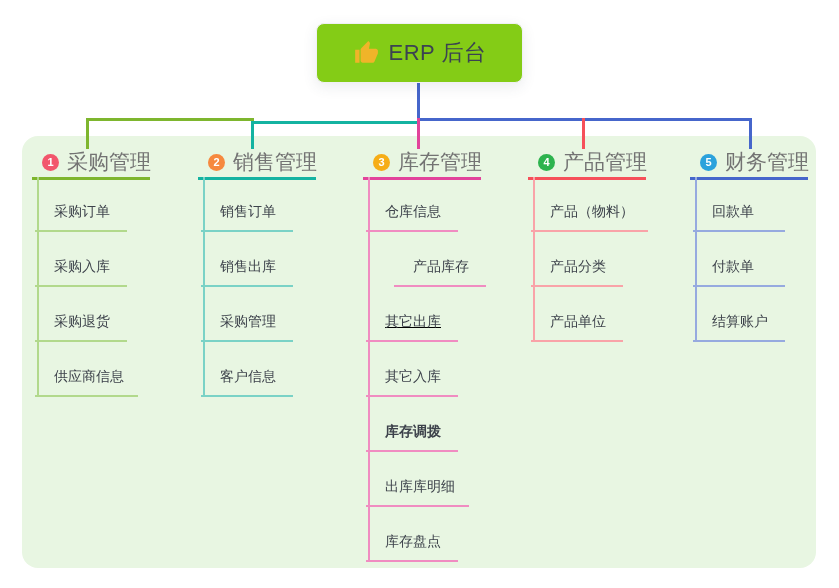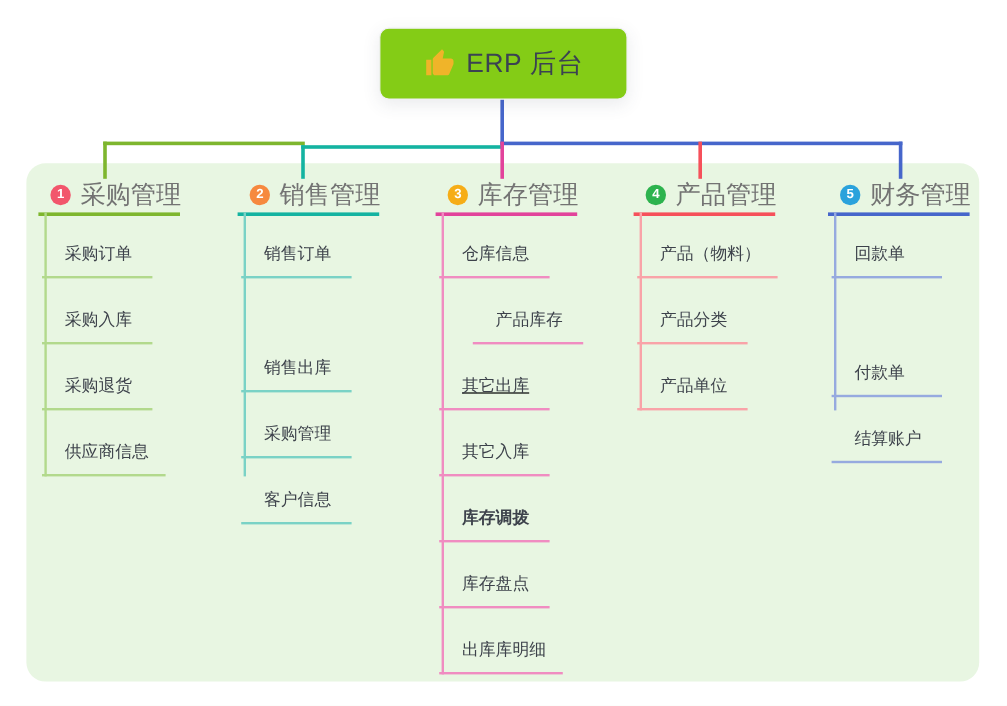--- a/index.html
+++ b/index.html
@@ -88,21 +88,21 @@
   <div class="branch b2">
     <div class="branch-header" style="border-bottom-color: rgb(20, 179, 161);">
       <span class="badge" style="background-color: rgb(246, 137, 63);">2</span>
       <span class="branch-label">销售管理</span>
     </div>
     <div class="kid-rail" style="height: 220px; background-color: rgb(122, 210, 198);"></div>
     <div class="kids">
       <div class="kid" style="border-bottom-color: rgb(122, 210, 198);">
           <span>销售订单</span>
         </div>
-      <div class="kid" style="border-bottom-color: rgb(122, 210, 198); margin-top: 40px;">
+      <div class="kid" style="border-bottom-color: rgb(122, 210, 198);">
           <span>销售出库</span>
         </div>
       <div class="kid" style="border-bottom-color: rgb(122, 210, 198);">
           <span>采购管理</span>
         </div>
       <div class="kid" style="border-bottom-color: rgb(122, 210, 198);">
           <span>客户信息</span>
         </div>
     </div>
   </div>
@@ -123,24 +123,24 @@
       <div class="kid" style="border-bottom-color: rgb(240, 140, 193); text-decoration: underline;">
           <span>其它出库</span>
         </div>
       <div class="kid" style="border-bottom-color: rgb(240, 140, 193);">
           <span>其它入库</span>
         </div>
       <div class="kid" style="border-bottom-color: rgb(240, 140, 193); font-weight: bold;">
           <span>库存调拨</span>
         </div>
       <div class="kid" style="border-bottom-color: rgb(240, 140, 193);">
-          <span>库存盘点</span>
+          <span>出库库明细</span>
         </div>
       <div class="kid" style="border-bottom-color: rgb(240, 140, 193);">
-          <span>出库库明细</span>
+          <span>库存盘点</span>
         </div>
     </div>
   </div>
 
   <div class="branch b4">
     <div class="branch-header" style="border-bottom-color: rgb(246, 80, 90);">
       <span class="badge" style="background-color: rgb(45, 179, 78);">4</span>
       <span class="branch-label">产品管理</span>
     </div>
     <div class="kid-rail" style="height: 165px; background-color: rgb(249, 163, 168);"></div>
@@ -160,21 +160,21 @@
   <div class="branch b5">
     <div class="branch-header" style="border-bottom-color: rgb(70, 102, 203);">
       <span class="badge" style="background-color: rgb(43, 162, 220);">5</span>
       <span class="branch-label">财务管理</span>
     </div>
     <div class="kid-rail" style="height: 165px; background-color: rgb(150, 170, 223);"></div>
     <div class="kids">
       <div class="kid" style="border-bottom-color: rgb(150, 170, 223);">
           <span>回款单</span>
         </div>
-      <div class="kid" style="border-bottom-color: rgb(150, 170, 223); margin-top: 44px;">
+      <div class="kid" style="border-bottom-color: rgb(150, 170, 223);">
           <span>付款单</span>
         </div>
       <div class="kid" style="border-bottom-color: rgb(150, 170, 223);">
           <span>结算账户</span>
         </div>
     </div>
   </div>
 
 </div>
 

